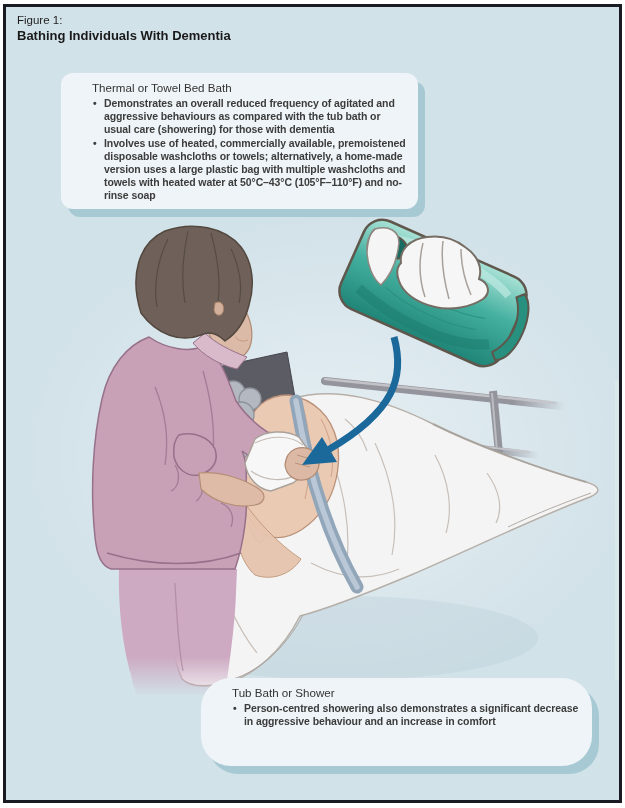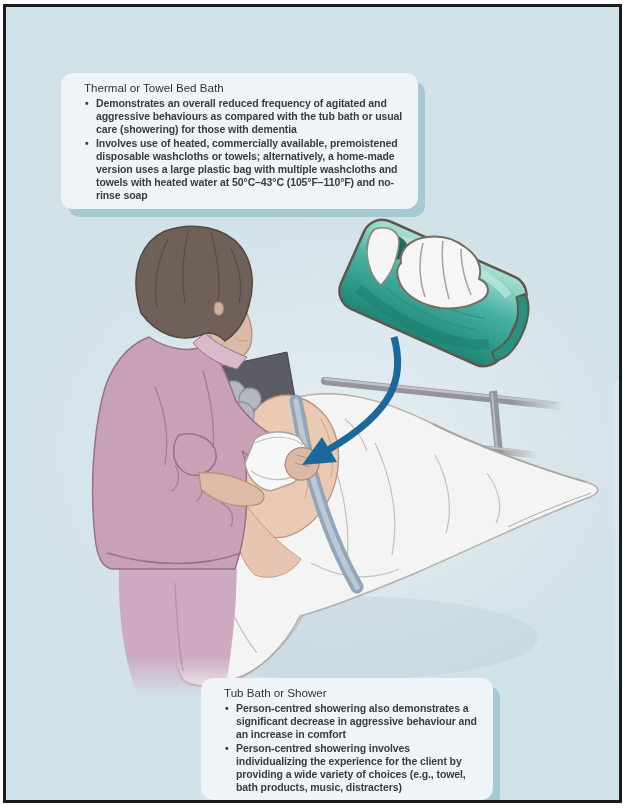--- a/index.html
+++ b/index.html
@@ -13,24 +13,24 @@
     box-sizing:border-box;border:3px solid #1a1a22;background:#d2e2e9;
     overflow:hidden;
   }
   .fig-header{position:absolute;left:11px;top:6px;z-index:3;}
   .fig-label{font-size:11.5px;color:#1e1e1e;line-height:15px;}
   .fig-title{font-size:13px;font-weight:bold;color:#1a1a1a;line-height:16px;}
   .illustration{position:absolute;left:-3px;top:-4px;width:625px;height:808px;z-index:1;}
   .callout{
     position:absolute;z-index:2;background:#eef4f7;border-radius:12px;
     box-shadow:7px 8px 0 0 #a7c9d3;
-    padding:8px 11px 6px 23px;box-sizing:border-box;color:#3c3c3c;
+    padding:8px 11px 6px 31px;box-sizing:border-box;color:#3c3c3c;
   }
   .callout-top{left:55px;top:66px;width:357px;min-height:117px;}
-  .callout-bottom{left:195px;top:671px;width:292px;min-height:88px;}
+  .callout-bottom{left:195px;top:671px;width:391px;min-height:88px;border-radius:30px;}
   .callout-title{font-size:11.6px;line-height:14px;margin:0 0 2px 0;color:#333;}
   .callout ul{margin:0;padding:0 0 0 12px;list-style:none;}
   .callout li{
     position:relative;font-size:10.5px;line-height:13.2px;
     letter-spacing:-0.1px;color:#3c3c3c;font-weight:bold;
   }
   .callout li::before{content:"\2022";position:absolute;left:-11px;top:0;}
 </style>
 </head>
 <body>
@@ -207,30 +207,33 @@
                C 474,252 480,264 476,276 C 486,280 488,290 480,296 C 468,304 448,308 432,304
                C 414,300 400,290 396,278 C 393,270 394,264 398,260 Z" fill="#f6f6f7" stroke="#756d63" stroke-width="2"></path>
       <g stroke="#a9a199" stroke-width="1.5" fill="none">
         <path d="M 420,240 C 416,256 416,276 422,294"></path>
         <path d="M 440,238 C 438,254 440,274 446,296"></path>
         <path d="M 458,246 C 458,260 462,278 468,292"></path>
       </g>
     </g>
   </svg>
 
+  <div class="fig-header">
+    <div class="fig-label">Figure 1:</div>
+    <div class="fig-title">Bathing Individuals With Dementia</div>
+  </div>
 
   <div class="callout callout-top">
     <div class="callout-title">Thermal or Towel Bed Bath</div>
     <ul>
       <li>Demonstrates an overall reduced frequency of agitated and aggressive behaviours as compared with the tub bath or usual care (showering) for those with dementia</li>
       <li>Involves use of heated, commercially available, premoistened disposable washcloths or towels; alternatively, a home-made version uses a large plastic bag with multiple washcloths and towels with heated water at 50°C–43°C (105°F–110°F) and no-rinse soap</li>
     </ul>
   </div>
 
   <div class="callout callout-bottom">
     <div class="callout-title">Tub Bath or Shower</div>
     <ul>
       <li>Person-centred showering also demonstrates a significant decrease in aggressive behaviour and an increase in comfort</li>
-      <li>Person-centred showering involves individualizing the experience for the client by providing a wide variety of choices (e.g., towel, bath products, music, distracters)</li>
     </ul>
   </div>
 
 </div>
 
 </body></html>

